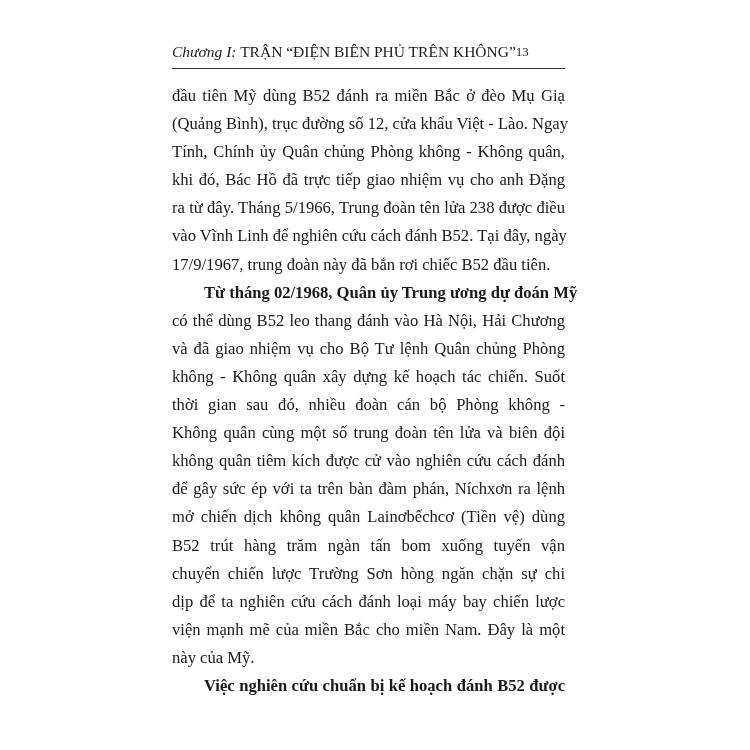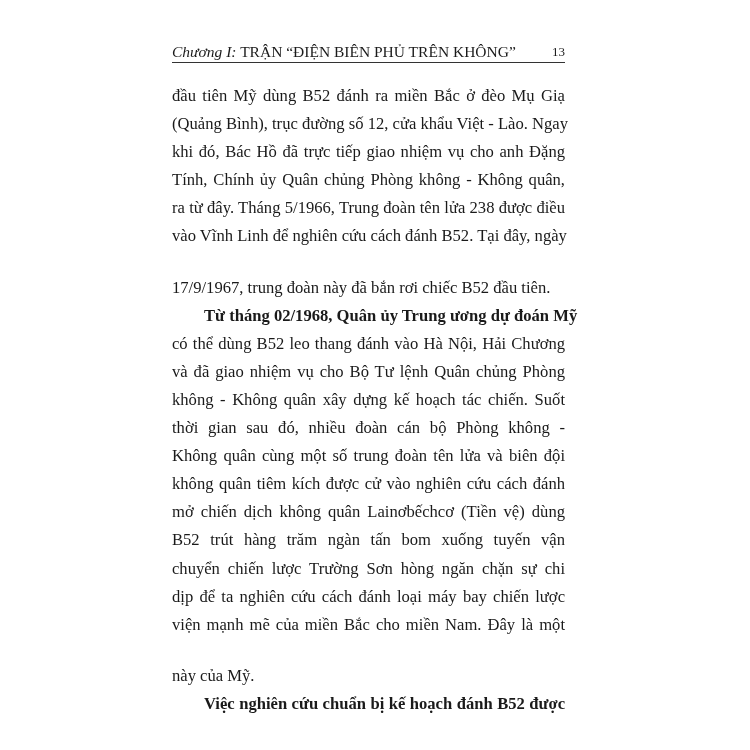--- a/index.html
+++ b/index.html
@@ -4,61 +4,62 @@
 <style>
   html, body { margin: 0; padding: 0; }
   body {
     width: 750px; height: 750px; background: #ffffff; position: relative; overflow: hidden;
     font-family: "DejaVu Serif", "Liberation Serif", serif; color: #1a1a1a;
   }
   .page { position: absolute; left: 0; top: 0; width: 750px; height: 750px; background: #fff; }
   .running-header {
     position: absolute; left: 172px; top: 38px; width: 393px; height: 24px;
     border-bottom: 1.5px solid #333;
-    display: flex; justify-content: space-between; align-items: flex-end;
-    font-family: "Liberation Serif", serif; font-size: 15.5px; line-height: 20px; padding-bottom: 0;
+    display: flex; align-items: flex-end;
+    font-family: "Liberation Serif", serif; font-size: 15.5px; line-height: 20px; padding-bottom: 6px;
   }
   .header-title { white-space: nowrap; }
   .header-chapter { font-style: italic; }
   .header-page-number { font-size: 13px; }
   .body-text {
     position: absolute; left: 172px; top: 82px; width: 393px;
     font-family: "Liberation Serif", serif; font-size: 16.6px; line-height: 28.1px;
   }
   .line { display: block; white-space: nowrap; text-align: justify; text-align-last: justify; height: 28.1px; }
-  .line.last { text-align-last: left; margin-top: 23px; }
+  .line.last { text-align-last: left; }
   .line.indent { padding-left: 32px; font-weight: bold; }
 </style>
 </head>
 <body>
 
 <div class="page">
   <div class="running-header">
     <span class="header-title"><span class="header-chapter">Chương I:</span> <span>TRẬN “ĐIỆN BIÊN PHỦ TRÊN KHÔNG”</span></span>
     <span class="header-page-number">13</span>
   </div>
 
   <div class="body-text" id="body-text">
       <div>
         <span class="line">đầu tiên Mỹ dùng B52 đánh ra miền Bắc ở đèo Mụ Giạ</span>
         <span class="line">(Quảng Bình), trục đường số 12, cửa khẩu Việt - Lào. Ngay</span>
+        <span class="line">Tính, Chính ủy Quân chủng Phòng không - Không quân,</span>
         <span class="line">khi đó, Bác Hồ đã trực tiếp giao nhiệm vụ cho anh Đặng</span>
-        <span class="line">Tính, Chính ủy Quân chủng Phòng không - Không quân,</span>
         <span class="line">ra từ đây. Tháng 5/1966, Trung đoàn tên lửa 238 được điều</span>
         <span class="line">vào Vĩnh Linh để nghiên cứu cách đánh B52. Tại đây, ngày</span>
         <span class="line last">17/9/1967, trung đoàn này đã bắn rơi chiếc B52 đầu tiên.</span>
       </div>
       <div>
         <span class="line indent">Từ tháng 02/1968, Quân ủy Trung ương dự đoán Mỹ</span>
         <span class="line">có thể dùng B52 leo thang đánh vào Hà Nội, Hải Chương</span>
         <span class="line">và đã giao nhiệm vụ cho Bộ Tư lệnh Quân chủng Phòng</span>
         <span class="line">không - Không quân xây dựng kế hoạch tác chiến. Suốt</span>
         <span class="line">thời gian sau đó, nhiều đoàn cán bộ Phòng không -</span>
         <span class="line">Không quân cùng một số trung đoàn tên lửa và biên đội</span>
         <span class="line">không quân tiêm kích được cử vào nghiên cứu cách đánh</span>
+        <span class="line">để gây sức ép với ta trên bàn đàm phán, Níchxơn ra lệnh</span>
         <span class="line">mở chiến dịch không quân Lainơbếchcơ (Tiền vệ) dùng</span>
         <span class="line">B52 trút hàng trăm ngàn tấn bom xuống tuyến vận</span>
         <span class="line">chuyển chiến lược Trường Sơn hòng ngăn chặn sự chi</span>
         <span class="line">dịp để ta nghiên cứu cách đánh loại máy bay chiến lược</span>
         <span class="line">viện mạnh mẽ của miền Bắc cho miền Nam. Đây là một</span>
         <span class="line last">này của Mỹ.</span>
       </div>
       <div>
         <span class="line indent">Việc nghiên cứu chuẩn bị kế hoạch đánh B52 được</span>
       </div>

